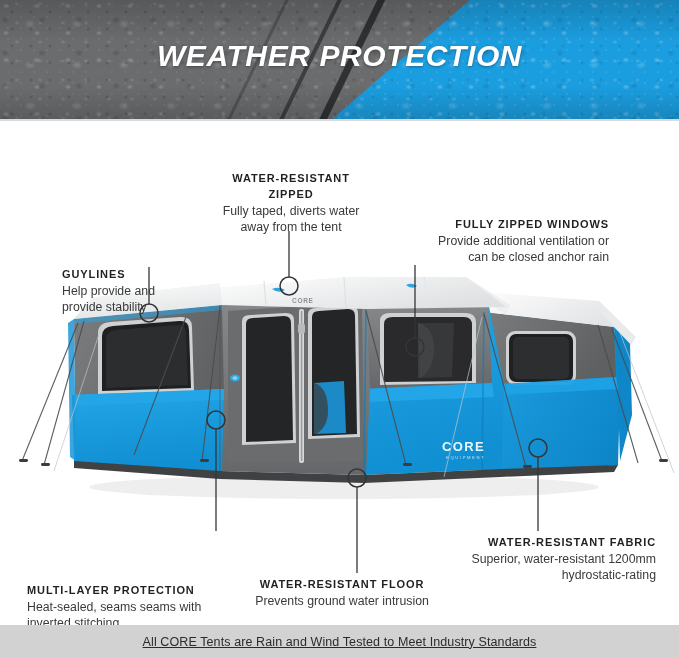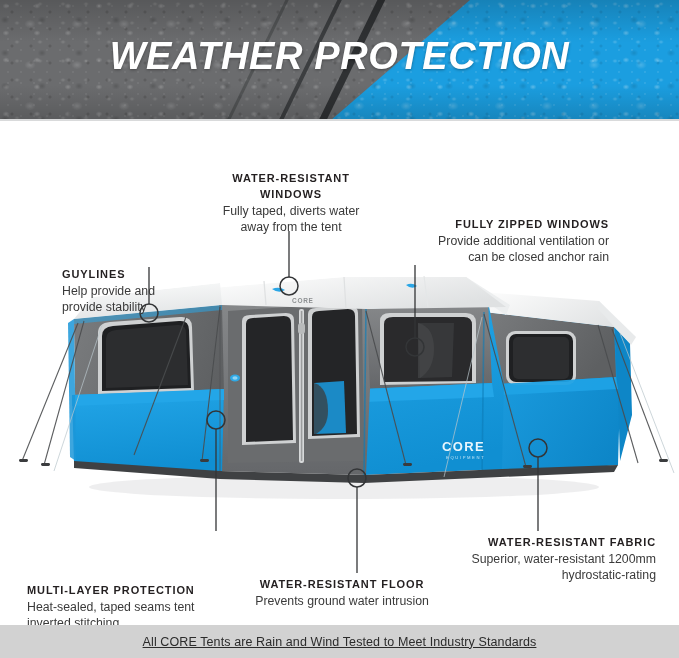--- a/index.html
+++ b/index.html
@@ -66,21 +66,21 @@
   #seam2{left:352px;width:4px;transform:rotate(26deg);background:#3c3e40;}
   #seam3{left:300px;width:3px;transform:rotate(26deg);background:#4a4c4e;opacity:.75;}
   #banner-vignette{
     position:absolute;inset:0;
     background:linear-gradient(to bottom, rgba(0,0,0,.18), rgba(0,0,0,0) 35%, rgba(0,0,0,0) 70%, rgba(0,0,0,.16));
   }
   #banner-title{
     position:absolute;left:0;top:0;width:679px;height:112px;
     display:flex;align-items:center;justify-content:center;
     color:#ffffff;font-weight:bold;font-style:italic;
-    font-size:38px;letter-spacing:.6px;
+    font-size:30px;letter-spacing:.6px;
     text-shadow:0 1px 3px rgba(0,0,0,.35);
     white-space:nowrap;
   }
   #banner-bottom-rule{position:absolute;left:0;top:119px;width:679px;height:2px;background:#d9dadb;}
 
   
   .callout{position:absolute;}
   .callout .c-title{
     font-size:11px;font-weight:bold;letter-spacing:.9px;
     color:#231f20;line-height:16px;margin:0 0 2px 0;
@@ -315,40 +315,40 @@
   <p class="c-title">GUYLINES</p>
   <p class="c-body">
     <span>Help provide and</span><br>
     <span>provide stability</span>
   </p>
 </div>
 
 <div class="callout align-center" id="co-rainfly">
   <p class="c-title">
     <span>WATER-RESISTANT</span><br>
-    <span>WINDOWS</span>
+    <span>ZIPPED</span>
   </p>
   <p class="c-body">
     <span>Fully taped, diverts water</span><br>
     <span>away from the tent</span>
   </p>
 </div>
 
 <div class="callout align-right" id="co-windows">
   <p class="c-title">FULLY ZIPPED WINDOWS</p>
   <p class="c-body">
     <span>Provide additional ventilation or</span><br>
     <span>can be closed anchor rain</span>
   </p>
 </div>
 
 <div class="callout align-left" id="co-multilayer">
   <p class="c-title">MULTI-LAYER PROTECTION</p>
   <p class="c-body">
-    <span>Heat-sealed, taped seams tent</span><br>
+    <span>Heat-sealed, seams seams with</span><br>
     <span>inverted stitching</span>
   </p>
 </div>
 
 <div class="callout align-center" id="co-floor">
   <p class="c-title">WATER-RESISTANT FLOOR</p>
   <p class="c-body">Prevents ground water intrusion</p>
 </div>
 
 <div class="callout align-right" id="co-fabric">

